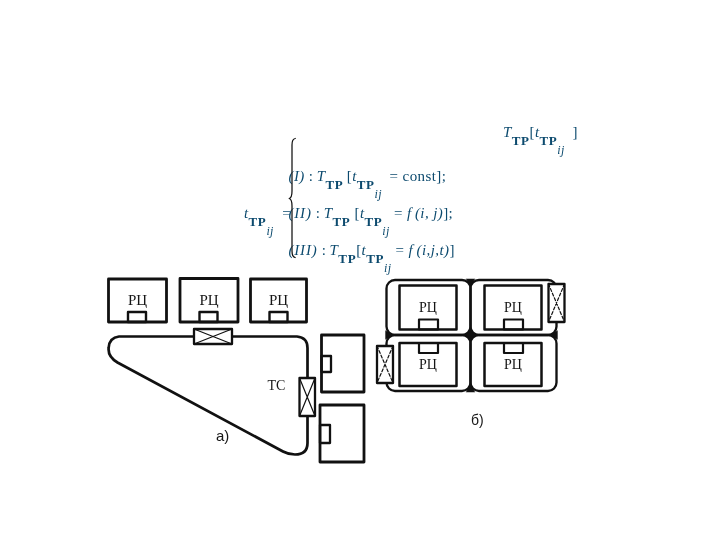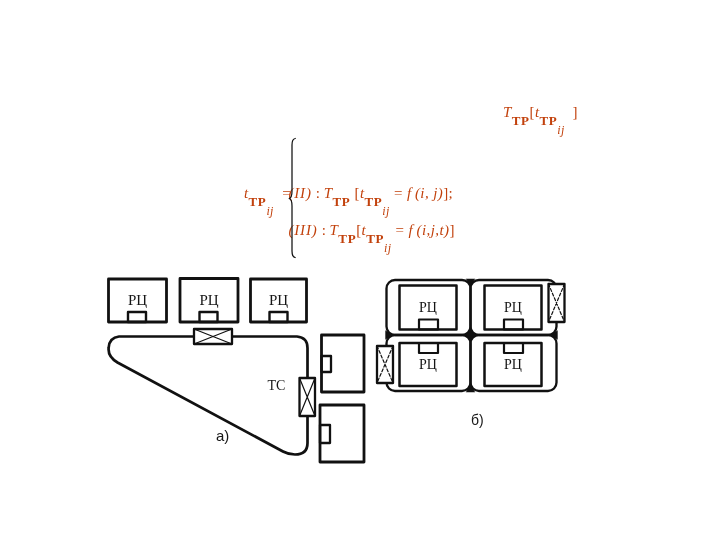--- a/index.html
+++ b/index.html
@@ -1,31 +1,32 @@
 <!DOCTYPE html>
 <html><head>
 <meta charset="utf-8">
 <style>
   html,body{margin:0;padding:0;}
   #page{position:relative;width:720px;height:540px;background:#ffffff;overflow:hidden;
         font-family:"Liberation Serif", serif;color:#111;}
   .fm{position:absolute;font-family:"Liberation Serif", serif;font-size:15px;
-      white-space:nowrap;line-height:1;color:#c2410c;letter-spacing:0.4px;}
+      white-space:nowrap;line-height:1;color:#0c4a6e;letter-spacing:0.4px;margin-top:20px;}
   .it{font-style:italic;}
   .s1{font-size:13px;font-weight:bold;position:relative;top:8px;letter-spacing:0.6px;}
   .s2{font-size:12px;font-style:italic;position:relative;top:17px;}
 </style>
 </head>
 <body>
 <div id="page">
 
   <div class="fm" style="left:503px;top:105px;"><span class="it">T</span><span class="s1">ТР</span>[<span class="it">t</span><span class="s1">ТР</span><span class="s2">ij</span>&nbsp; ]</div>
 
   <div class="fm" style="left:244px;top:186px;"><span class="it">t</span><span class="s1">ТР</span><span class="s2">ij</span>&nbsp; = </div>
 
+  <div class="fm" style="left:288.5px;top:149px;"><span class="it">(I)</span> : <span class="it">T</span><span class="s1">ТР</span> [<span class="it">t</span><span class="s1">ТР</span><span class="s2">ij</span>  = const];</div>
 
   <div class="fm" style="left:288.5px;top:186px;"><span class="it" style="letter-spacing:0.8px;">(II)</span> : <span class="it">T</span><span class="s1">ТР</span>&nbsp;[<span class="it">t</span><span class="s1">ТР</span><span class="s2">ij</span> = <span class="it">f</span> <span class="it">(i, j)</span>];</div>
 
   <div class="fm" style="left:288.5px;top:223px;"><span class="it" style="letter-spacing:0.8px;">(III)</span> : <span class="it">T</span><span class="s1">ТР</span>[<span class="it">t</span><span class="s1">ТР</span><span class="s2">ij</span> = <span class="it">f</span> <span class="it">(i,j,t)</span>]</div>
 
   <svg width="720" height="540" viewBox="0 0 720 540" style="position:absolute;left:0;top:0;" fill="none" stroke="#111" stroke-linecap="round" stroke-linejoin="round">
 
     <path d="M 295.2 138.5 Q 292 139 292 145 L 292 191 Q 292 197.8 289.2 198.5 Q 292 199.2 292 206 L 292 251 Q 292 257 295.2 257.5" stroke-width="1.25"></path>
 
     <rect x="108.5" y="279" width="58" height="43" stroke-width="2.8"></rect>

